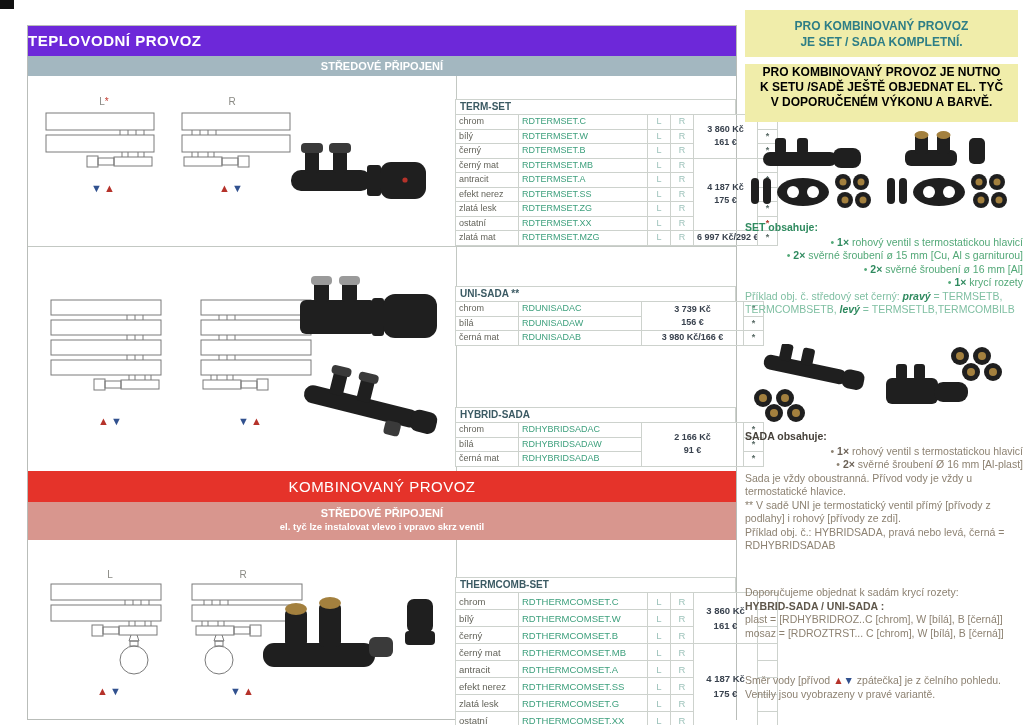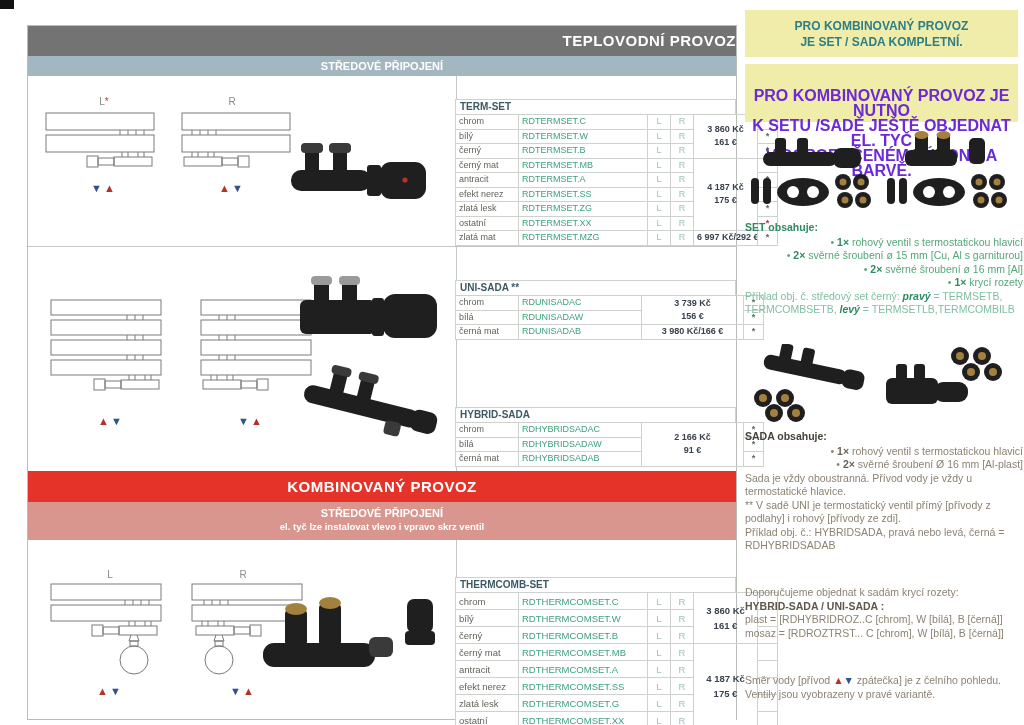--- a/index.html
+++ b/index.html
@@ -5,25 +5,25 @@
   html,body{margin:0;padding:0;background:#e8e8e8;}
   #page{position:relative;width:1024px;height:725px;background:#ffffff;
         font-family:"Liberation Sans",sans-serif;overflow:hidden;margin:0 auto;}
   .abs{position:absolute;}
 
   
   .corner{left:0;top:0;width:14px;height:9px;background:#111;}
 
   
   .panel{left:27px;top:25px;width:710px;height:695px;border:1px solid #b9bdb9;box-sizing:border-box;background:#fff;}
-  .hdr-teal{left:0;top:0;width:100%;height:30px;background:#737373;color:#fff;font-weight:bold;
-            font-size:15px;text-align:right;line-height:30px;letter-spacing:.5px;}
+  .hdr-teal{left:0;top:0;width:100%;height:30px;background:#6d28d9;color:#fff;font-weight:bold;
+            font-size:15px;text-align:left;line-height:30px;letter-spacing:.5px;}
   .sub-grey{left:0;top:30px;width:100%;height:20px;background:#a3b7c0;color:#fff;font-weight:bold;
             font-size:11px;text-align:center;line-height:20px;}
-  .hdr-red{left:0;top:445px;width:100%;height:31px;background:#e5332a;color:#fff;font-weight:bold;
+  .hdr-red{left:0;top:445px;width:100%;height:31px;background:#e5332a;color:#fff;font-weight:normal;
            font-size:15px;text-align:center;line-height:31px;letter-spacing:.5px;}
   .sub-salmon{left:0;top:476px;width:100%;height:38px;background:#d8968e;color:#fff;text-align:center;}
   .sub-salmon .l1{font-weight:bold;font-size:11px;line-height:15px;margin-top:4px;}
   .sub-salmon .l2{font-size:9.5px;line-height:12px;font-weight:bold;}
   .vdiv{width:1px;background:#c3c8c3;}
   .hdivider{left:0;width:100%;height:1px;background:#c3c8c3;}
 
   
   .ptable-wrap{background:#fff;}
   .ptable-title{font-weight:bold;color:#3b5a63;font-size:10px;border:1px solid #cdd2cd;border-bottom:none;
@@ -56,21 +56,21 @@
 
   
   .ph-dark{fill:#1f1f1f;}
   .ph-mid{fill:#3a3a3a;}
   .ph-lite{fill:#9a9a9a;}
   .ph-brass{fill:#a3803e;}
 
   
   .ybox{left:745px;width:273px;background:#f0edaa;text-align:center;font-weight:bold;box-sizing:border-box;}
   .ybox1{top:10px;height:47px;color:#2e7e86;font-size:12px;line-height:16px;padding-top:8px;}
-  .ybox2{top:64px;height:58px;color:#6d28d9;font-size:16px;line-height:15px;padding-top:24px;}
+  .ybox2{top:64px;height:58px;color:#000000;font-size:12px;line-height:15px;padding-top:1px;}
 
   .infoblock{left:745px;width:278px;font-size:10.5px;line-height:13.5px;}
   .g-head{font-weight:bold;color:#2f8a5f;}
   .g-qty{font-weight:bold;color:#2f8a5f;}
   .g-text{color:#52a877;}
   .g-note{color:#7fbfa2;}
   .g-bold{font-weight:bold;color:#2f8a5f;font-style:italic;}
   ul.blist{list-style:none;margin:1px 0 0 0;padding:0;}
   ul.blist li{padding-left:10px;text-indent:-10px;text-align:right;}
   ul.blist li::before{content:"• ";}
@@ -320,21 +320,21 @@
               <td class="c-code">RDTERMSET.MZG</td>
               <td class="c-lr">L</td>
               <td class="c-lr">R</td>
               <td class="c-price" rowspan="1">6 997 Kč/292 €</td>
               <td class="c-star">*</td>
             </tr>
           </tbody>
         </table>
       </div>
   </div>
-  <div class="abs ptable-wrap no-lr" style="left:455px;top:280px;width:281px">
+  <div class="abs ptable-wrap no-lr" style="left:455px;top:286px;width:281px">
     <div class="ptable-title">UNI-SADA **</div>
     <div>
         <table class="ptable">
           <tbody>
             <tr>
               <td class="c-finish">chrom</td>
               <td class="c-code">RDUNISADAC</td>
               <td class="c-price" rowspan="2">3 739 Kč<br>156 €</td>
               <td class="c-star">*</td>
             </tr>

